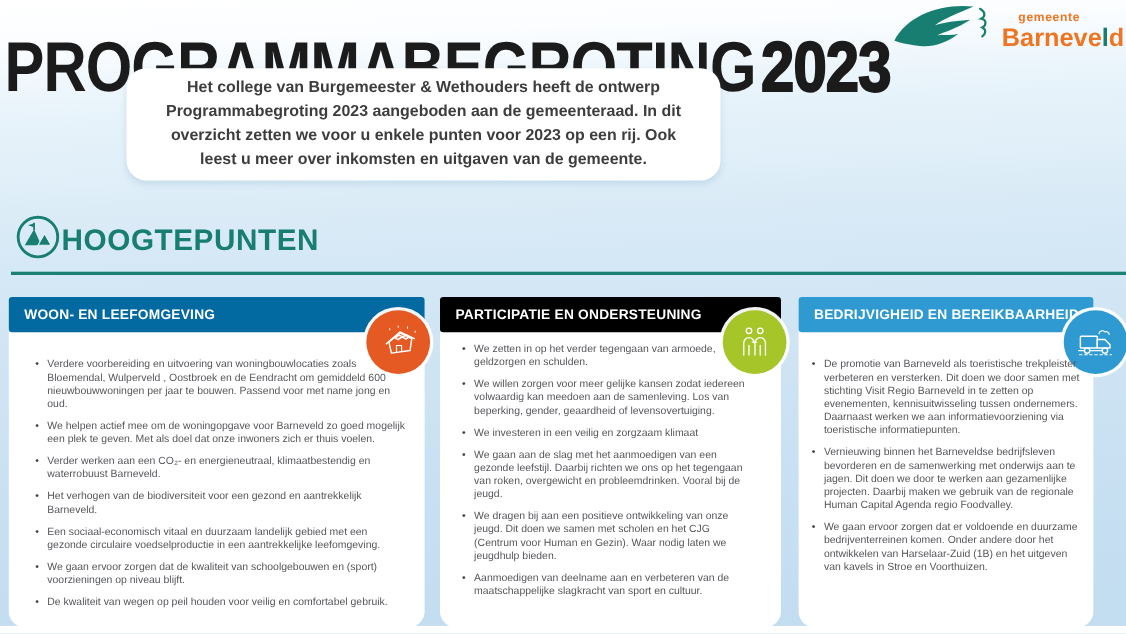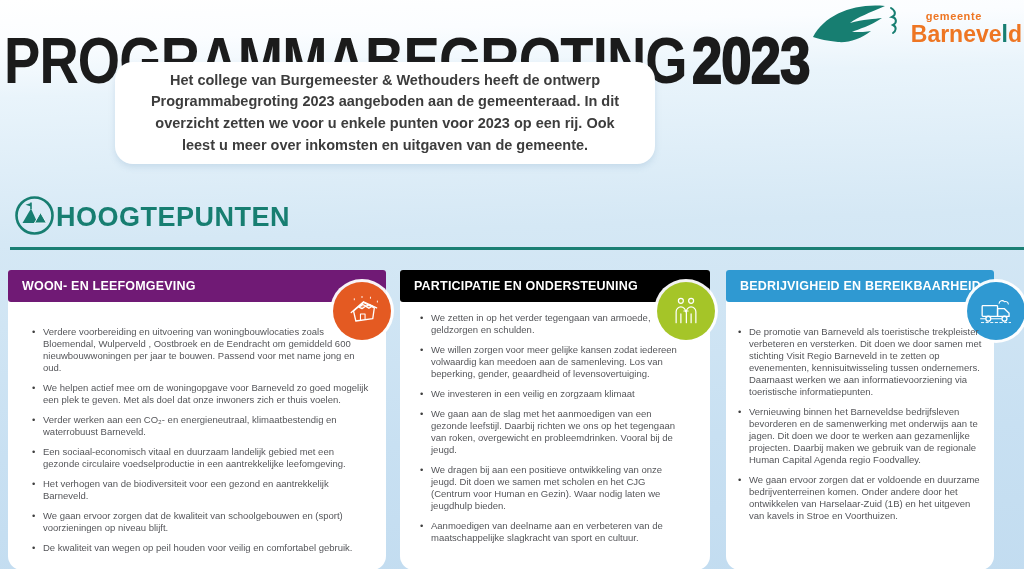--- a/index.html
+++ b/index.html
@@ -40,21 +40,21 @@
   
   .card{position:absolute;top:270px;height:300px;background:#ffffff;border-radius:3px 3px 14px 14px;}
   .card1{left:8px;width:378px;}
   .card2{left:400px;width:310px;}
   .card3{left:726px;width:268px;}
   .card-header{
     height:32px;display:flex;align-items:center;padding:0 14px;box-sizing:border-box;
     color:#fff;font-weight:700;font-size:12.5px;letter-spacing:.2px;border-radius:3px;
     white-space:nowrap;
   }
-  .card1 .card-header{background:#701a75;}
+  .card1 .card-header{background:#0369a1;}
   .card2 .card-header{background:#000000;}
   .card3 .card-header{background:#2f99d2;}
   .icon-circle{
     position:absolute;top:12px;width:58px;height:58px;border-radius:50%;
     display:flex;align-items:center;justify-content:center;
     box-shadow:0 0 0 3px rgba(255,255,255,.95);
   }
   .card1 .icon-circle{right:-5px;background:#e45a22;}
   .card2 .icon-circle{right:-5px;background:#a5c528;}
   .card3 .icon-circle{right:-31px;background:#2f99d2;}
@@ -116,22 +116,22 @@
       <path d="M31 20 l4.5 -2.5 l4 2 l-4.5 3 Z" fill="#ffffff" fill-opacity=".25"></path>
       <path d="M24 37 v-7 h6 v6" stroke-width="1.4"></path>
       <path d="M16 10 v3 M26 7 v3 M37 8 v3 M46 13 v3" stroke-width="1.2" stroke-dasharray="1.5 2"></path>
     </svg>
   </div>
   <ul class="bullets">
 
   <li>Verdere voorbereiding en uitvoering van woningbouwlocaties zoals Bloemendal, Wulperveld , Oostbroek en de Eendracht om gemiddeld 600 nieuwbouwwoningen per jaar te bouwen. Passend voor met name jong en oud.</li>
       <li>We helpen actief mee om de woningopgave voor Barneveld zo goed mogelijk een plek te geven. Met als doel dat onze inwoners zich er thuis voelen.</li>
       <li>Verder werken aan een CO₂- en energieneutraal, klimaatbestendig en waterrobuust Barneveld.</li>
+      <li>Het verhogen van de biodiversiteit voor een gezond en aantrekkelijk Barneveld.</li>
       <li>Een sociaal-economisch vitaal en duurzaam landelijk gebied met een gezonde circulaire voedselproductie in een aantrekkelijke leefomgeving.</li>
-      <li>Het verhogen van de biodiversiteit voor een gezond en aantrekkelijk Barneveld.</li>
       <li>We gaan ervoor zorgen dat de kwaliteit van schoolgebouwen en (sport) voorzieningen op niveau blijft.</li>
       <li>De kwaliteit van wegen op peil houden voor veilig en comfortabel gebruik.</li>
     </ul>
 </section>
 
 <section class="card card2">
   <div class="card-header">
     <span>PARTICIPATIE EN ONDERSTEUNING</span>
   </div>
   <div class="icon-circle">

